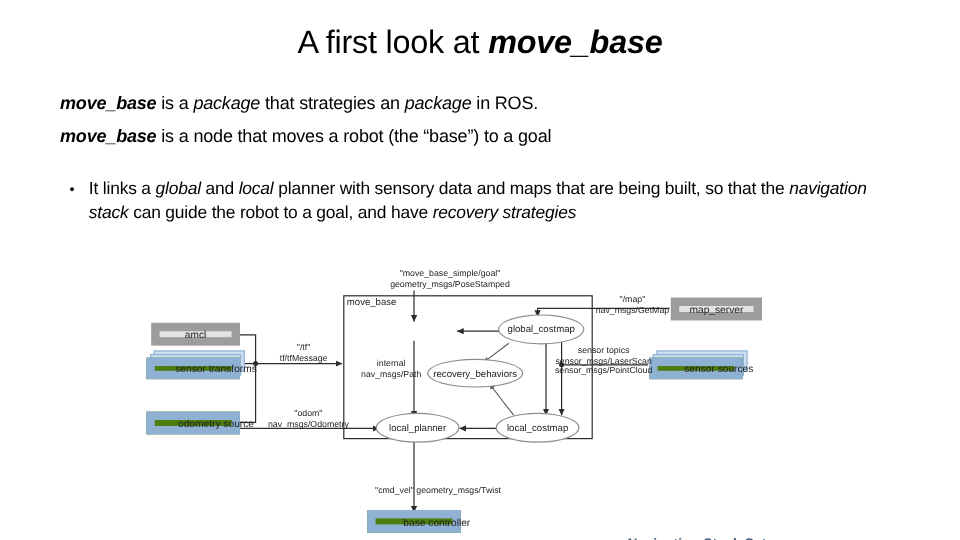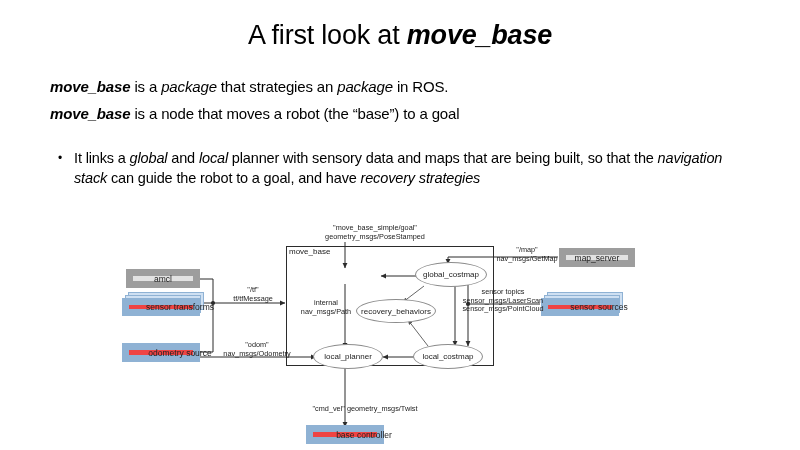--- a/index.html
+++ b/index.html
@@ -68,21 +68,21 @@
   .node{
     position:absolute;
     box-sizing:border-box;
     display:flex;align-items:center;justify-content:center;
     font-size:8.5px;
     color:#222;
     border:7px solid #737373;
     white-space:nowrap;
   }
   .node.gray{background:#e2e2e2;border-color:#9d9d9d;}
-  .node.blue{background:#ef4444;border-color:#8fb2d4;padding-left:38px;}
+  .node.blue{background:#4d7c0f;border-color:#8fb2d4;padding-left:38px;}
 
   
   .stack{position:absolute;}
   .stack .sheet{
     position:absolute;
     box-sizing:border-box;
     background:#cfe0f2;
     border:1px solid #8fb2d4;
   }
 

